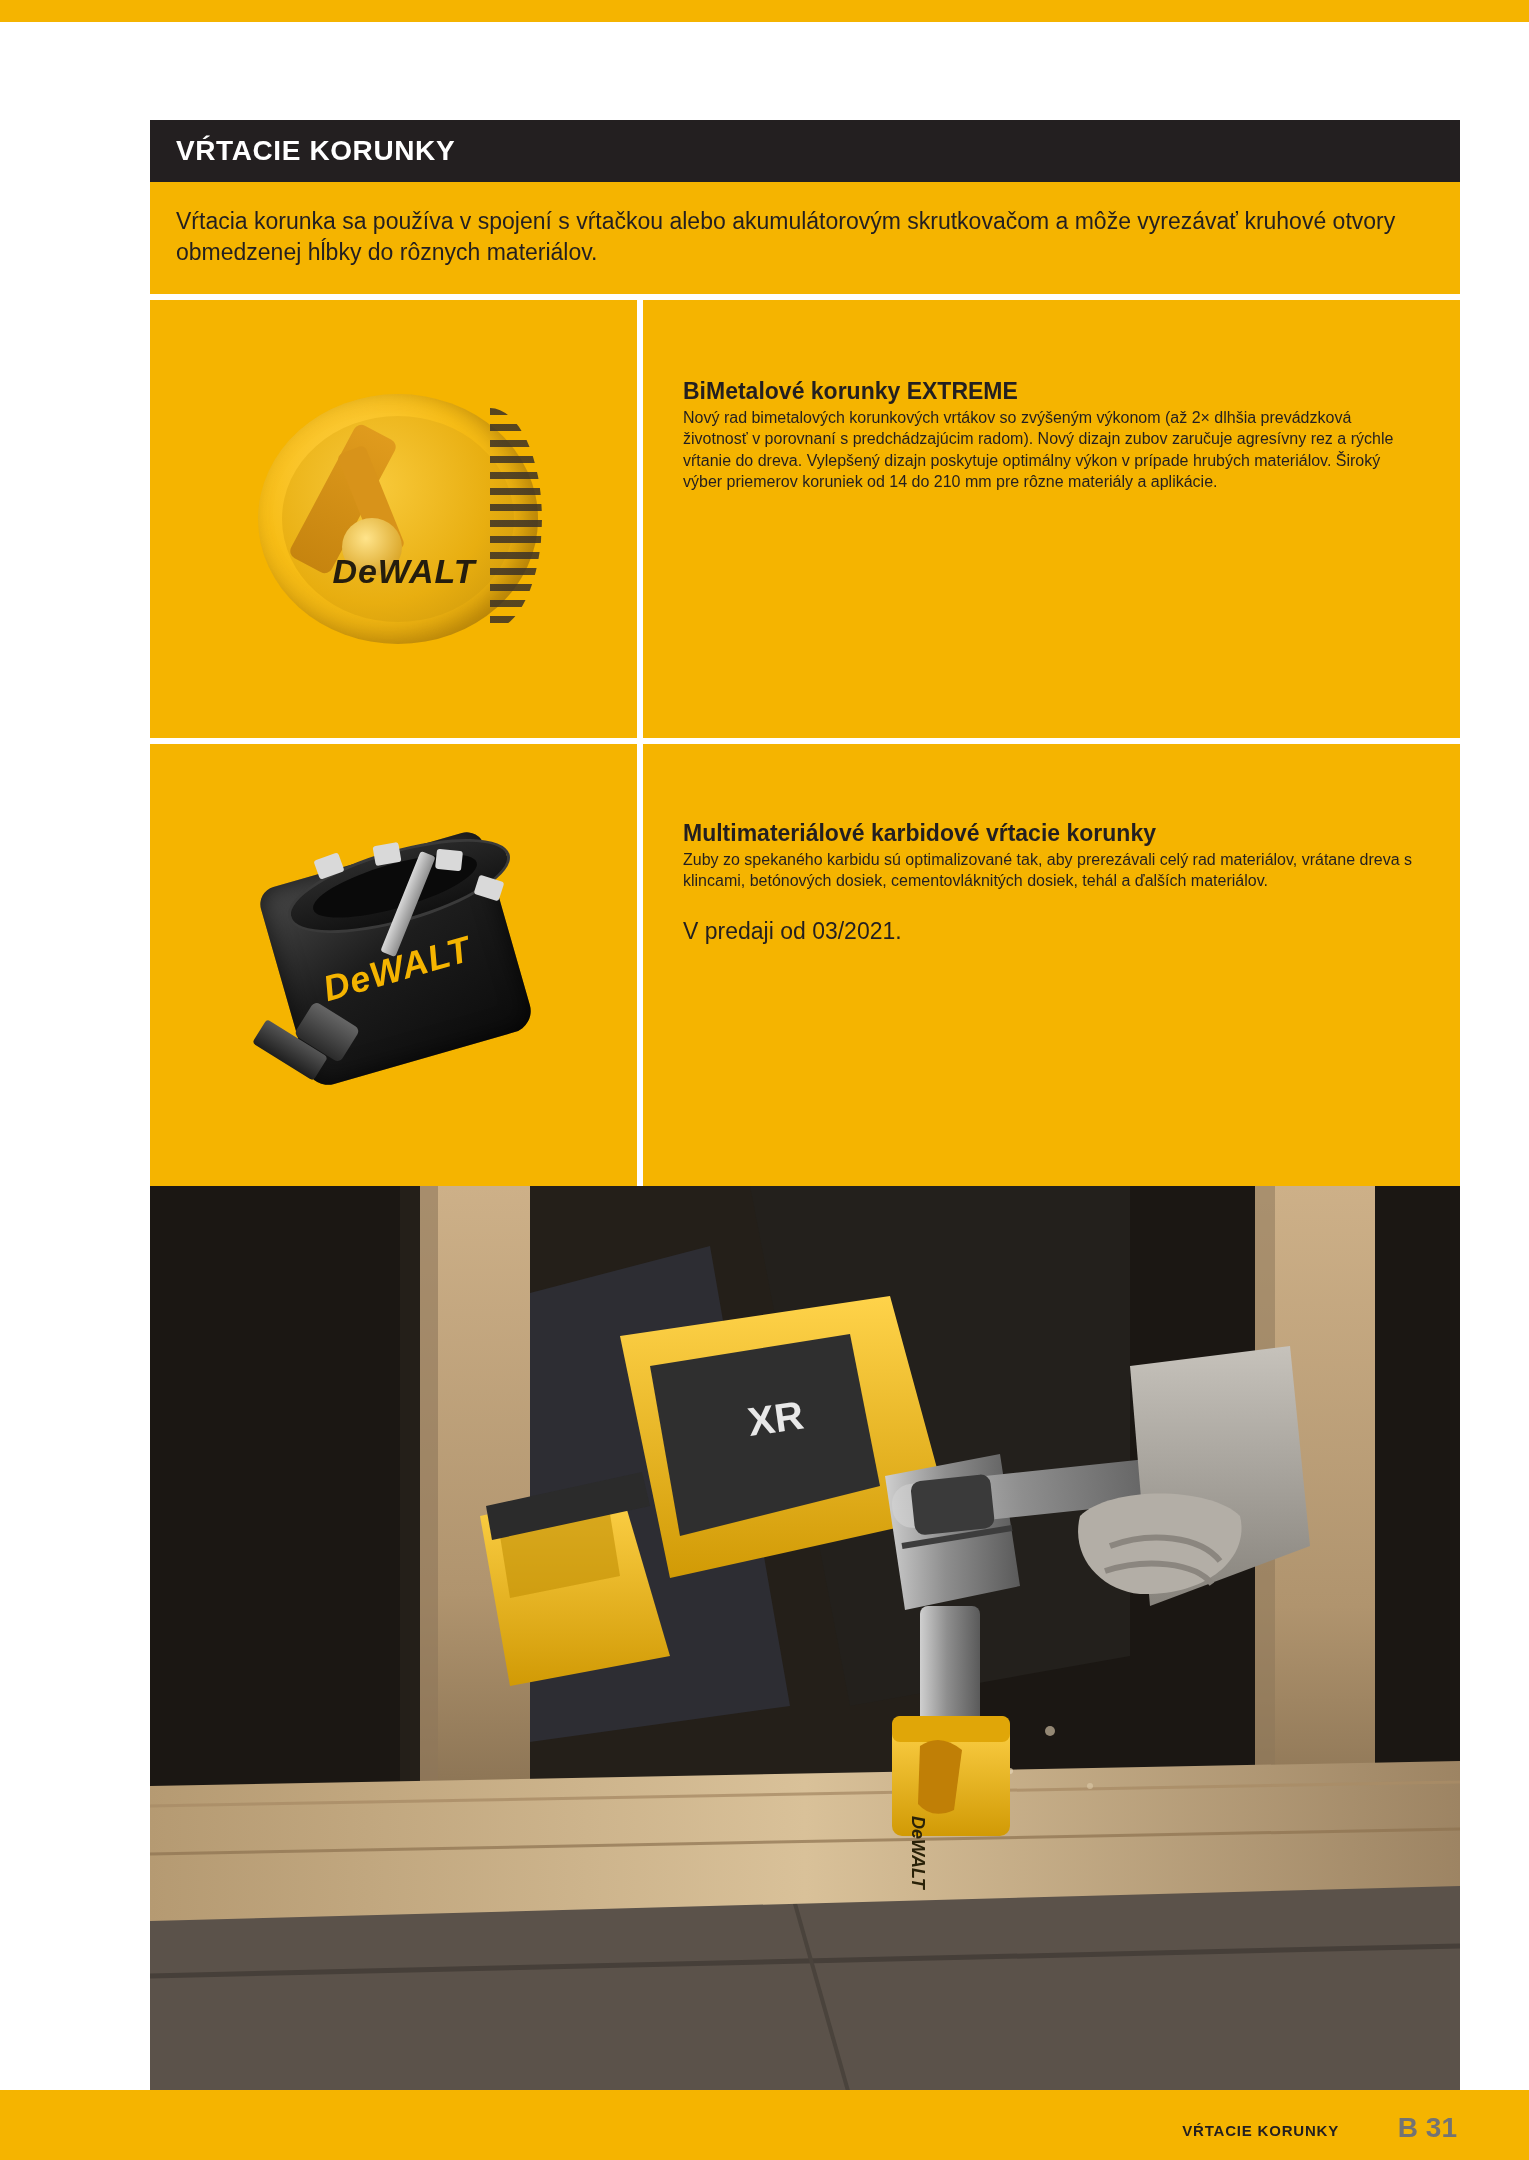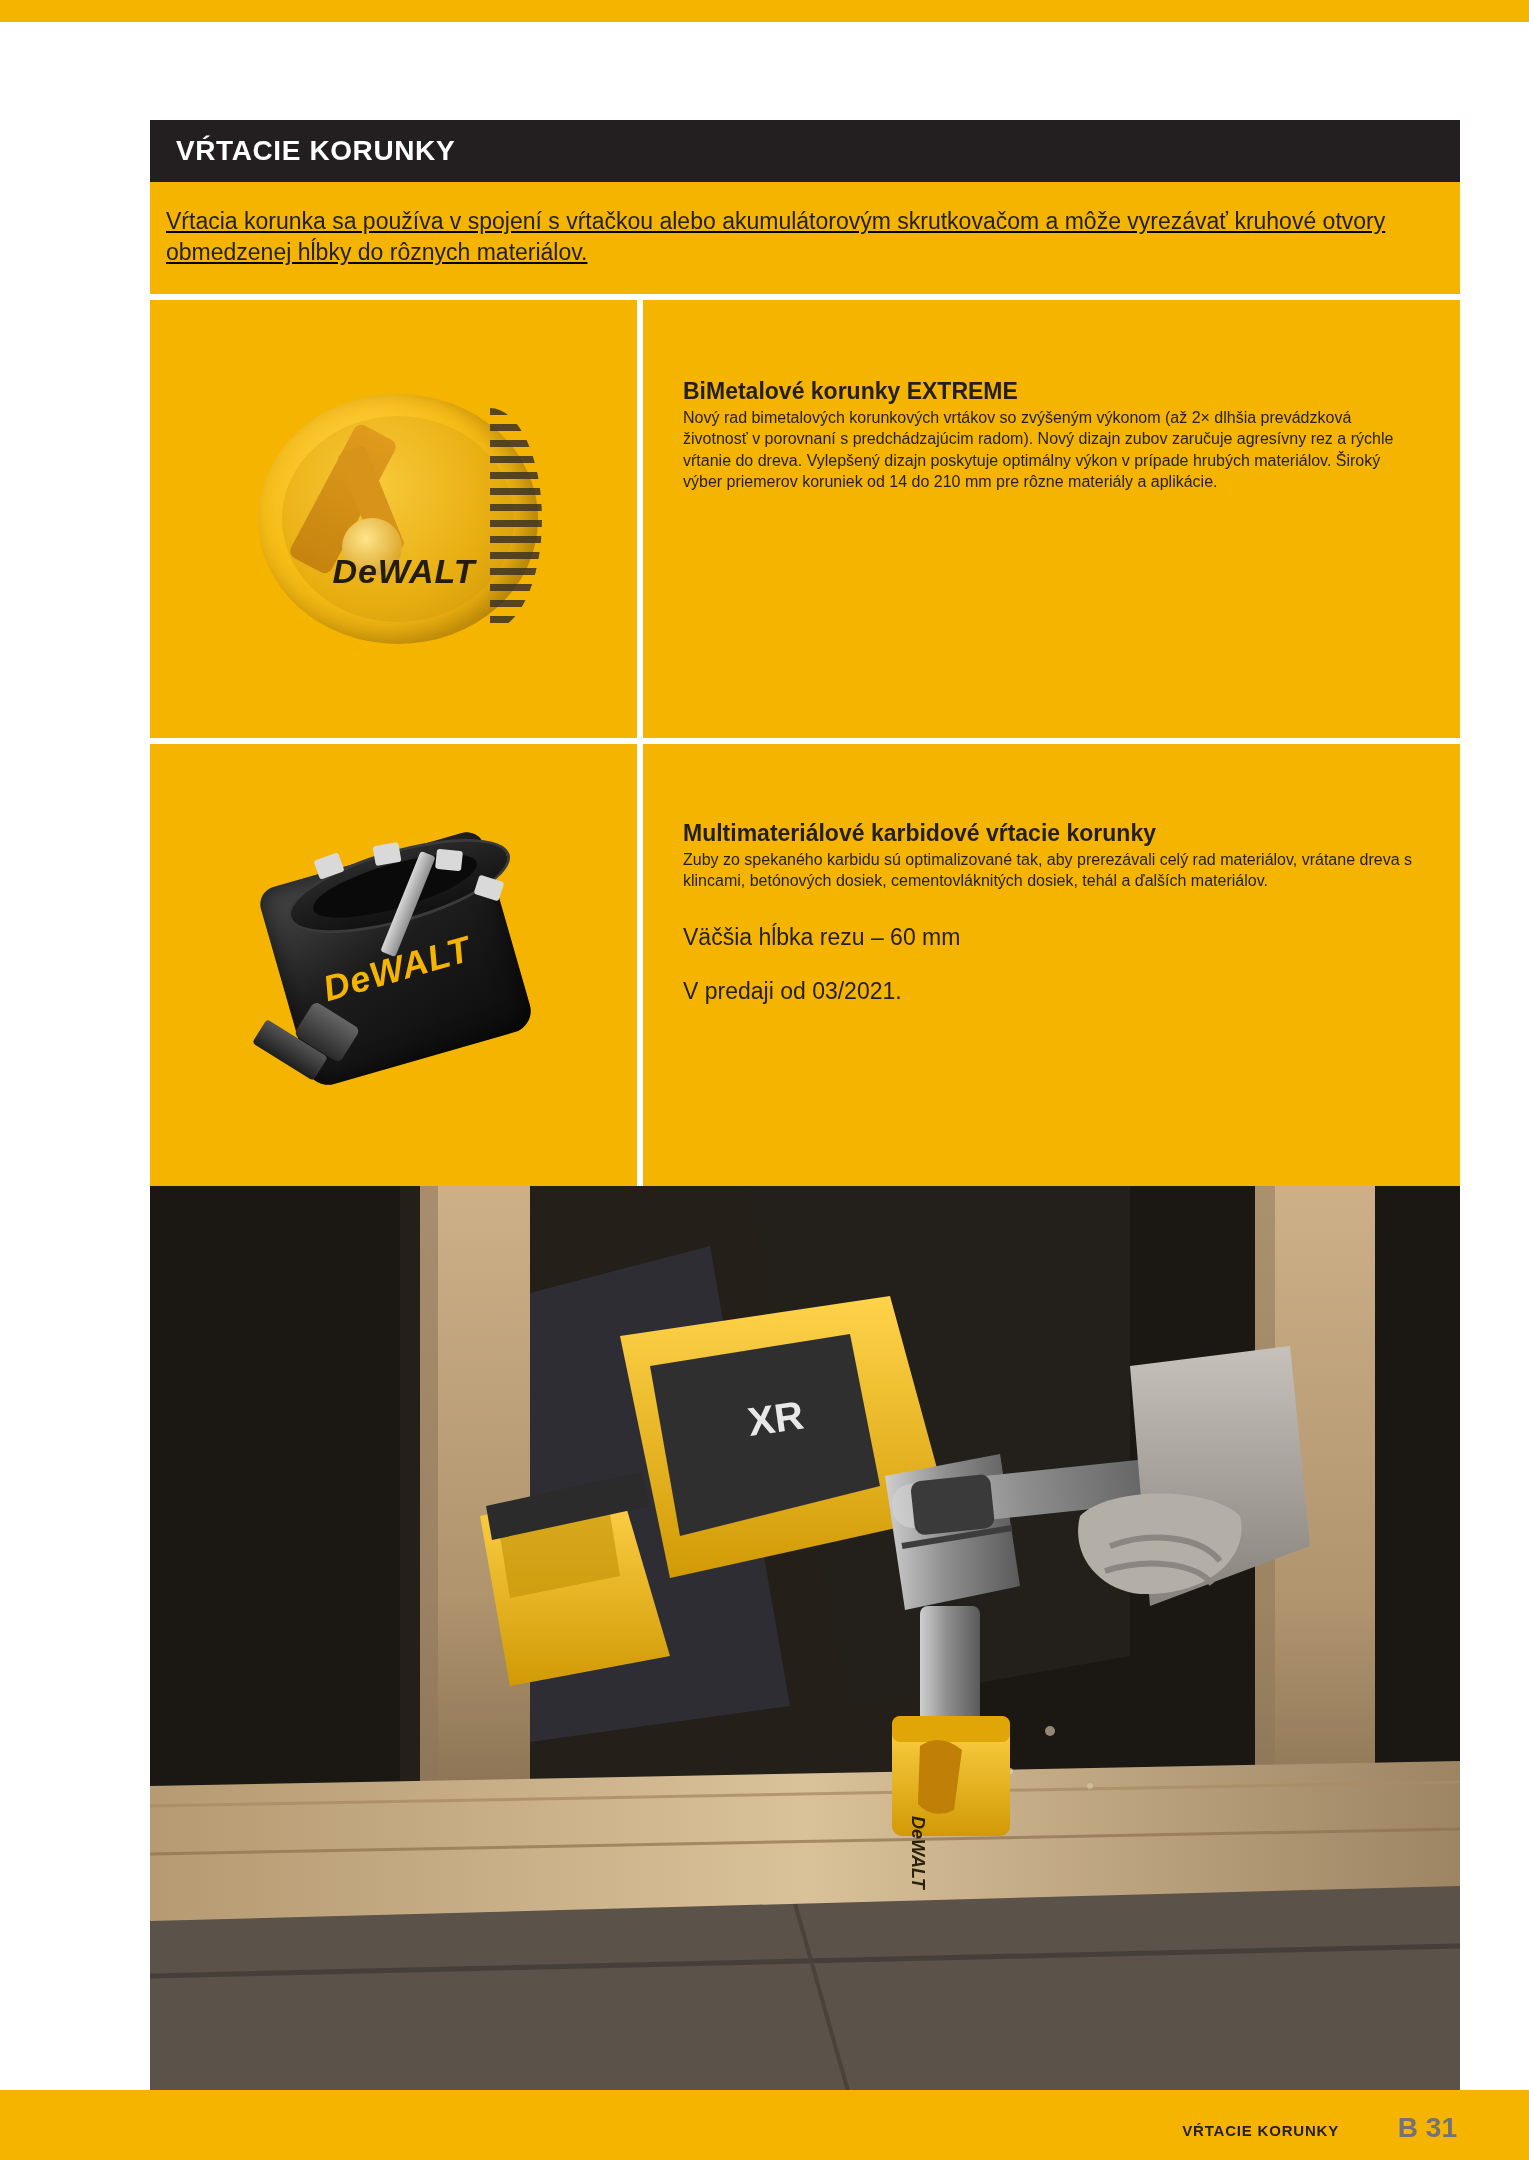--- a/index.html
+++ b/index.html
@@ -40,23 +40,22 @@
   }
   .section-header .title {
     color: #ffffff;
     font-size: 28px;
     font-weight: bold;
     letter-spacing: 0.6px;
   }
   
   .intro {
     background: #f5b400;
-    padding: 24px 26px 26px 16px;
+    padding: 24px 26px 26px 26px;
     box-sizing: border-box;
-    text-decoration: underline;
   }
   .intro p {
     margin: 0;
     font-size: 23px;
     line-height: 1.35;
     color: #231f20;
   }
   
   .product-row {
     display: flex;
@@ -328,21 +327,20 @@
         <div class="tooth" style="left:252px; top:58px; transform:rotate(18deg);"></div>
         <div class="drillbit"></div>
         <div class="brand">DeWALT</div>
         <div class="shank2"></div>
         <div class="shank"></div>
       </div>
     </div>
     <div class="product-text-cell">
       <p class="product-title">Multimateriálové karbidové vŕtacie korunky</p>
       <p class="product-desc">Zuby zo spekaného karbidu sú optimalizované tak, aby prerezávali celý rad materiálov, vrátane dreva s klincami, betónových dosiek, cementovláknitých dosiek, tehál a ďalších materiálov.</p>
-      <p class="product-extra">Väčšia hĺbka rezu – 60 mm</p>
       <p class="product-extra" style="margin-top:24px;">V predaji od 03/2021.</p>
     </div>
   </div>
 
   <div class="photo">
     <svg width="1310" height="912" viewBox="0 0 1310 912" role="img" aria-label="photo">
       <defs>
         <linearGradient id="floor" x1="0" y1="0" x2="0" y2="1">
           <stop offset="0%" stop-color="#6b6158"></stop>
           <stop offset="100%" stop-color="#3c352f"></stop>

